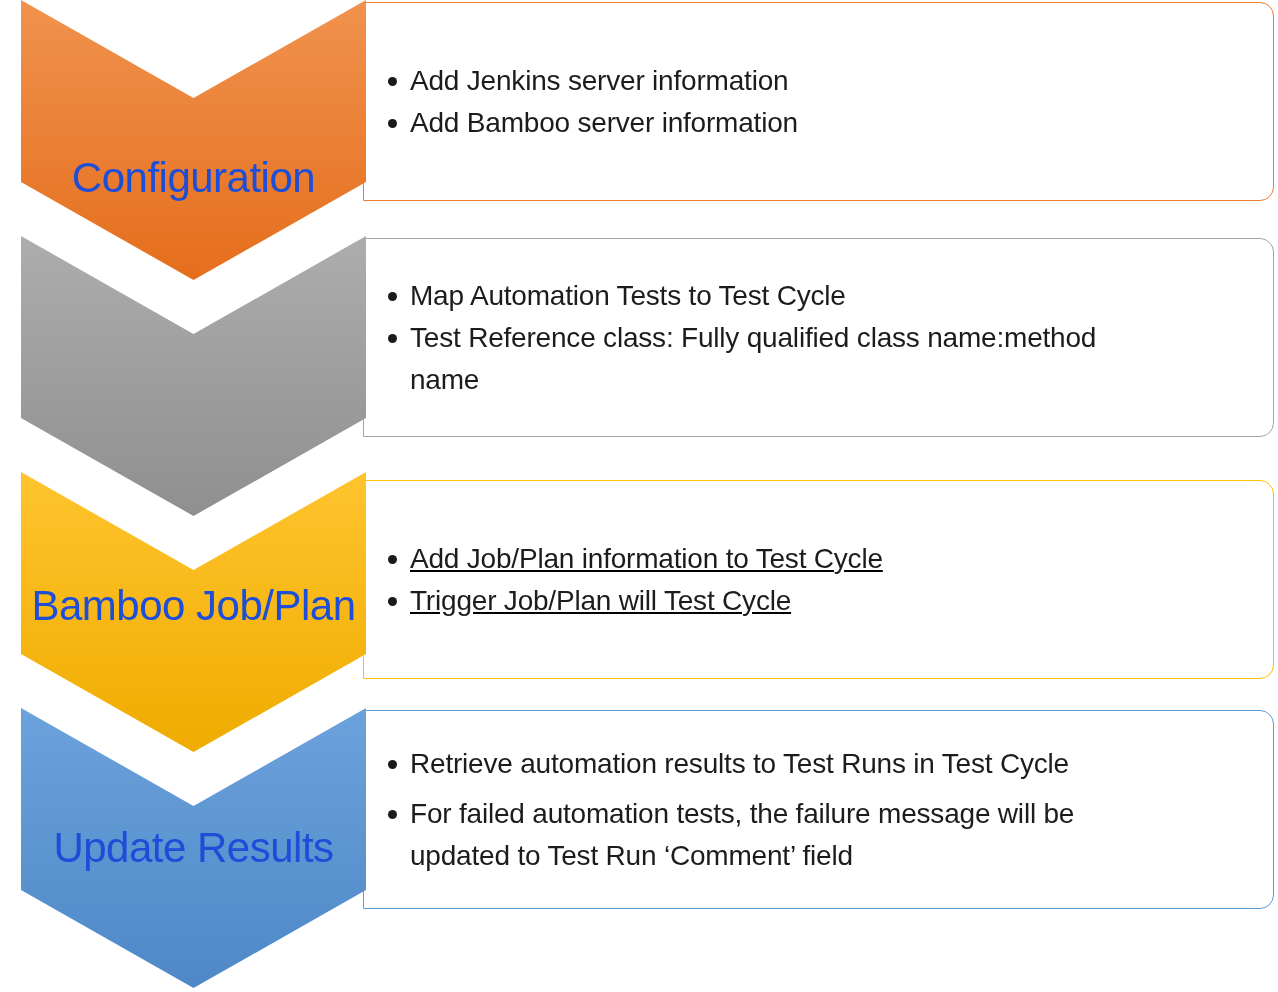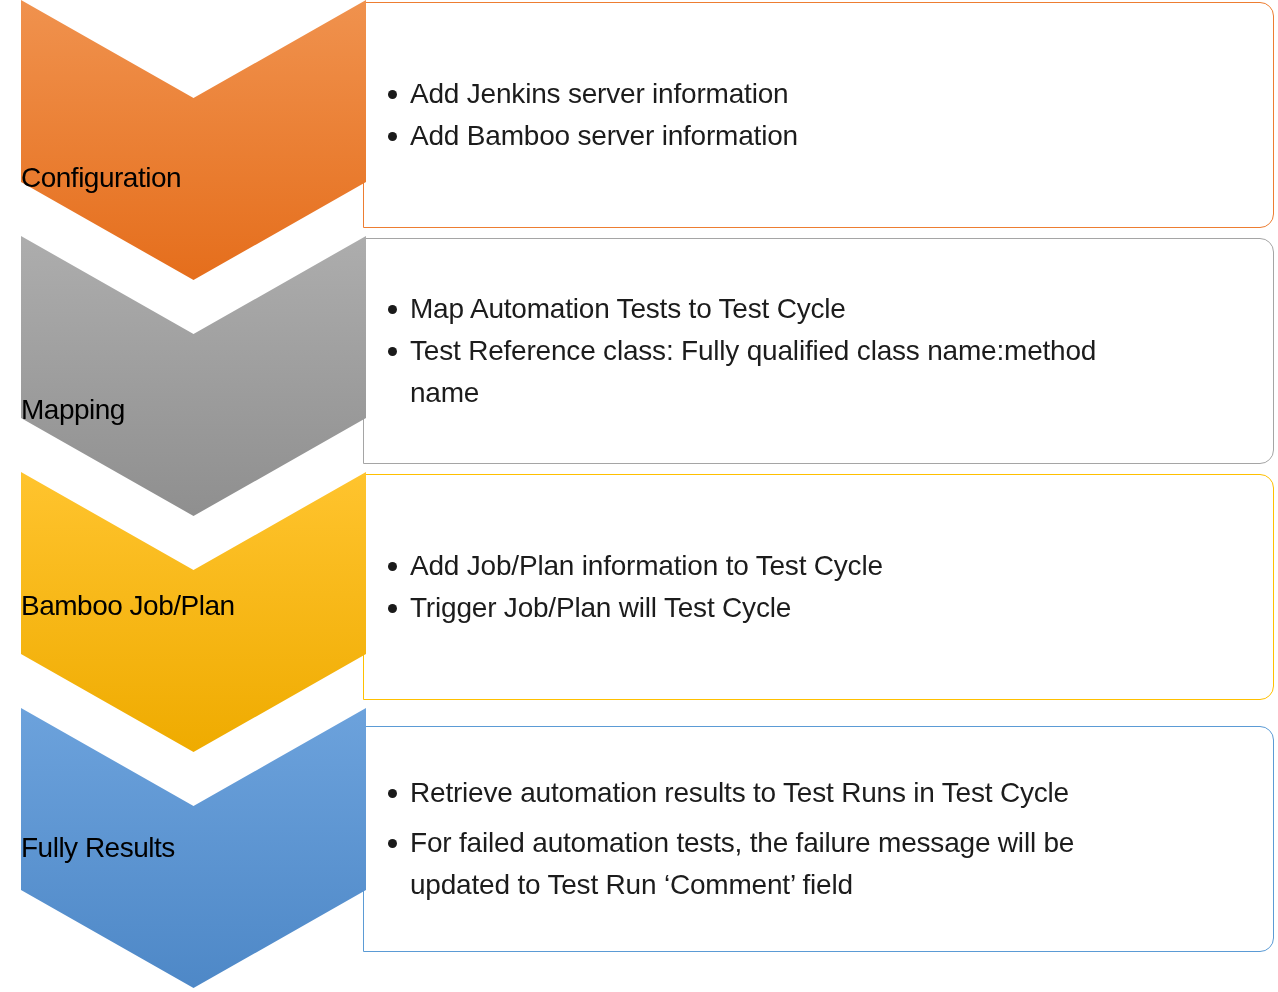--- a/index.html
+++ b/index.html
@@ -22,32 +22,33 @@
     top: 0;
     width: 345px;
     height: 280px;
     z-index: 2;
   }
   .chevron-wrap svg { display: block; }
   .chevron-label {
     position: absolute;
     left: 0;
     width: 345px;
-    color: #000000;
-    font-size: 28px;
+    text-align: center;
+    color: #1d4ed8;
+    font-size: 42px;
     line-height: 48px;
     letter-spacing: -0.5px;
     white-space: nowrap;
     z-index: 3;
   }
   .detail-box {
     position: absolute;
     left: 363px;
     width: 911px;
-    height: 226px;
+    height: 199px;
     box-sizing: border-box;
     background: #ffffff;
     border-style: solid;
     border-width: 1.5px;
     border-radius: 0 14px 14px 0;
     display: flex;
     flex-direction: column;
     justify-content: center;
     padding-left: 24px;
     padding-right: 34px;
@@ -108,21 +109,20 @@
     <div class="chevron-wrap">
       <svg width="345" height="280" viewBox="0 0 345 280">
         <defs>
           <linearGradient class="chevron-gradient" x1="0" y1="0" x2="0" y2="1" id="chevron-grad-1">
             <stop offset="0" class="stop-top" stop-color="#ADADAD"></stop>
             <stop offset="1" class="stop-bottom" stop-color="#8F8F8F"></stop>
           </linearGradient>
         </defs>
         <polygon points="0,0 172.5,98 345,0 345,182 172.5,280 0,182" fill="url(#chevron-grad-1)"></polygon>
       </svg>
-      <div class="chevron-label" style="top: 150px;">Mapping</div>
     </div>
     <div class="detail-box" style="top: 2px; border-color: rgb(165, 165, 165);">
   <div class="bullet-item">
     <span class="bullet-dot"></span>
     <span class="bullet-text">Map Automation Tests to Test Cycle</span>
   </div>
 
   <div class="bullet-item">
     <span class="bullet-dot"></span>
     <span class="bullet-text">Test Reference class: Fully qualified class name:method
@@ -137,21 +137,21 @@
         <defs>
           <linearGradient class="chevron-gradient" x1="0" y1="0" x2="0" y2="1" id="chevron-grad-2">
             <stop offset="0" class="stop-top" stop-color="#FFC42E"></stop>
             <stop offset="1" class="stop-bottom" stop-color="#EFAB00"></stop>
           </linearGradient>
         </defs>
         <polygon points="0,0 172.5,98 345,0 345,182 172.5,280 0,182" fill="url(#chevron-grad-2)"></polygon>
       </svg>
       <div class="chevron-label" style="top: 110px;">Bamboo Job/Plan</div>
     </div>
-    <div class="detail-box" style="top: 2px; border-color: rgb(255, 192, 0);">
+    <div class="detail-box" style="top: 8px; border-color: rgb(255, 192, 0); text-decoration: underline;">
   <div class="bullet-item">
     <span class="bullet-dot"></span>
     <span class="bullet-text">Add Job/Plan information to Test Cycle</span>
   </div>
 
   <div class="bullet-item">
     <span class="bullet-dot"></span>
     <span class="bullet-text">Trigger Job/Plan will Test Cycle</span>
   </div>
 </div>
@@ -161,23 +161,23 @@
     <div class="chevron-wrap">
       <svg width="345" height="280" viewBox="0 0 345 280">
         <defs>
           <linearGradient class="chevron-gradient" x1="0" y1="0" x2="0" y2="1" id="chevron-grad-3">
             <stop offset="0" class="stop-top" stop-color="#6CA2DC"></stop>
             <stop offset="1" class="stop-bottom" stop-color="#4E88C7"></stop>
           </linearGradient>
         </defs>
         <polygon points="0,0 172.5,98 345,0 345,182 172.5,280 0,182" fill="url(#chevron-grad-3)"></polygon>
       </svg>
-      <div class="chevron-label" style="top: 116px;">Fully Results</div>
+      <div class="chevron-label" style="top: 116px;">Update Results</div>
     </div>
-    <div class="detail-box" style="top: 18px; border-color: rgb(91, 155, 213); gap: 8px;">
+    <div class="detail-box" style="top: 2px; border-color: rgb(91, 155, 213); gap: 8px;">
   <div class="bullet-item">
     <span class="bullet-dot"></span>
     <span class="bullet-text">Retrieve automation results to Test Runs in Test Cycle</span>
   </div>
 
   <div class="bullet-item">
     <span class="bullet-dot"></span>
     <span class="bullet-text">For failed automation tests, the failure message will be
 updated to Test Run ‘Comment’ field</span>
   </div>

